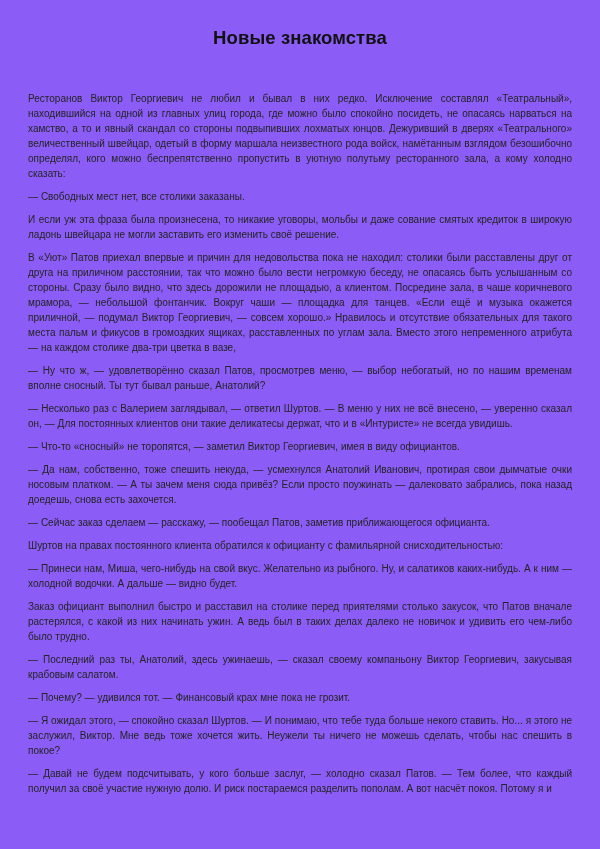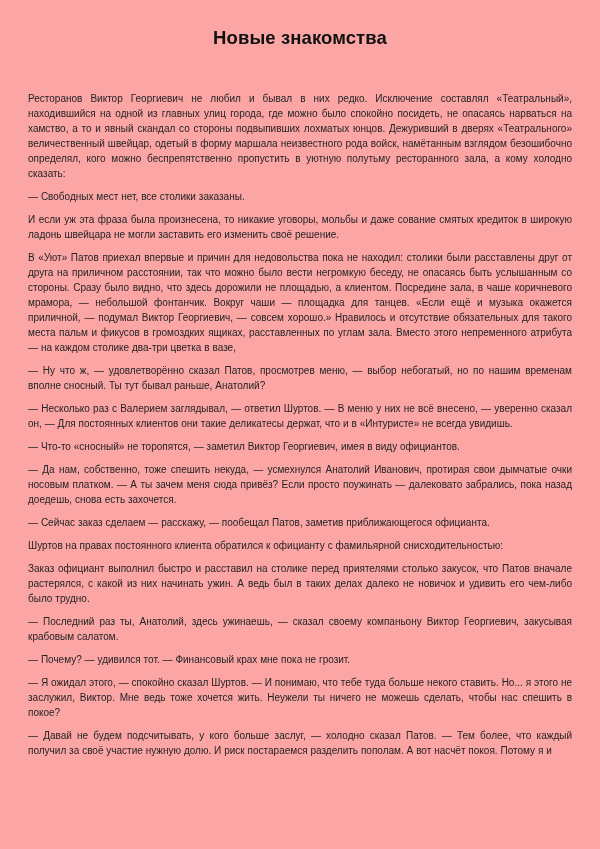--- a/index.html
+++ b/index.html
@@ -13,21 +13,21 @@
     height: 849px;
     font-family: "Liberation Sans", "DejaVu Sans", sans-serif;
     color: #222222;
     overflow: hidden;
   }
   .page {
     box-sizing: border-box;
     width: 600px;
     height: 849px;
     padding: 0 28px;
-    background: #fca5a5;
+    background: #8b5cf6;
   }
   .doc-title {
     text-align: center;
     font-size: 18.5px;
     font-weight: bold;
     color: #111111;
     margin: 0;
     padding-top: 27px;
     padding-bottom: 0;
     letter-spacing: 0.1px;
@@ -61,19 +61,20 @@
     <p class="para">Ресторанов Виктор Георгиевич не любил и бывал в них редко. Исключение составлял «Театральный», находившийся на одной из главных улиц города, где можно было спокойно посидеть, не опасаясь нарваться на хамство, а то и явный скандал со стороны подвыпивших лохматых юнцов. Дежуривший в дверях «Театрального» величественный швейцар, одетый в форму маршала неизвестного рода войск, намётанным взглядом безошибочно определял, кого можно беспрепятственно пропустить в уютную полутьму ресторанного зала, а кому холодно сказать:</p>
     <p class="para">— Свободных мест нет, все столики заказаны.</p>
     <p class="para">И если уж эта фраза была произнесена, то никакие уговоры, мольбы и даже сование смятых кредиток в широкую ладонь швейцара не могли заставить его изменить своё решение.</p>
     <p class="para">В «Уют» Патов приехал впервые и причин для недовольства пока не находил: столики были расставлены друг от друга на приличном расстоянии, так что можно было вести негромкую беседу, не опасаясь быть услышанным со стороны. Сразу было видно, что здесь дорожили не площадью, а клиентом. Посредине зала, в чаше коричневого мрамора, — небольшой фонтанчик. Вокруг чаши — площадка для танцев. «Если ещё и музыка окажется приличной, — подумал Виктор Георгиевич, — совсем хорошо.» Нравилось и отсутствие обязательных для такого места пальм и фикусов в громоздких ящиках, расставленных по углам зала. Вместо этого непременного атрибута — на каждом столике два-три цветка в вазе,</p>
     <p class="para">— Ну что ж, — удовлетворённо сказал Патов, просмотрев меню, — выбор небогатый, но по нашим временам вполне сносный. Ты тут бывал раньше, Анатолий?</p>
     <p class="para">— Несколько раз с Валерием заглядывал, — ответил Шуртов. — В меню у них не всё внесено, — уверенно сказал он, — Для постоянных клиентов они такие деликатесы держат, что и в «Интуристе» не всегда увидишь.</p>
     <p class="para">— Что-то «сносный» не торопятся, — заметил Виктор Георгиевич, имея в виду официантов.</p>
     <p class="para">— Да нам, собственно, тоже спешить некуда, — усмехнулся Анатолий Иванович, протирая свои дымчатые очки носовым платком. — А ты зачем меня сюда привёз? Если просто поужинать — далековато забрались, пока назад доедешь, снова есть захочется.</p>
     <p class="para">— Сейчас заказ сделаем — расскажу, — пообещал Патов, заметив приближающегося официанта.</p>
     <p class="para">Шуртов на правах постоянного клиента обратился к официанту с фамильярной снисходительностью:</p>
+    <p class="para">— Принеси нам, Миша, чего-нибудь на свой вкус. Желательно из рыбного. Ну, и салатиков каких-нибудь. А к ним — холодной водочки. А дальше — видно будет.</p>
     <p class="para">Заказ официант выполнил быстро и расставил на столике перед приятелями столько закусок, что Патов вначале растерялся, с какой из них начинать ужин. А ведь был в таких делах далеко не новичок и удивить его чем-либо было трудно.</p>
     <p class="para">— Последний раз ты, Анатолий, здесь ужинаешь, — сказал своему компаньону Виктор Георгиевич, закусывая крабовым салатом.</p>
     <p class="para">— Почему? — удивился тот. — Финансовый крах мне пока не грозит.</p>
     <p class="para">— Я ожидал этого, — спокойно сказал Шуртов. — И понимаю, что тебе туда больше некого ставить. Но... я этого не заслужил, Виктор. Мне ведь тоже хочется жить. Неужели ты ничего не можешь сделать, чтобы нас спешить в покое?</p>
     <p class="para">— Давай не будем подсчитывать, у кого больше заслуг, — холодно сказал Патов. — Тем более, что каждый получил за своё участие нужную долю. И риск постараемся разделить пополам. А вот насчёт покоя. Потому я и</p>
   </div>
 </div>
 
 </body></html>

